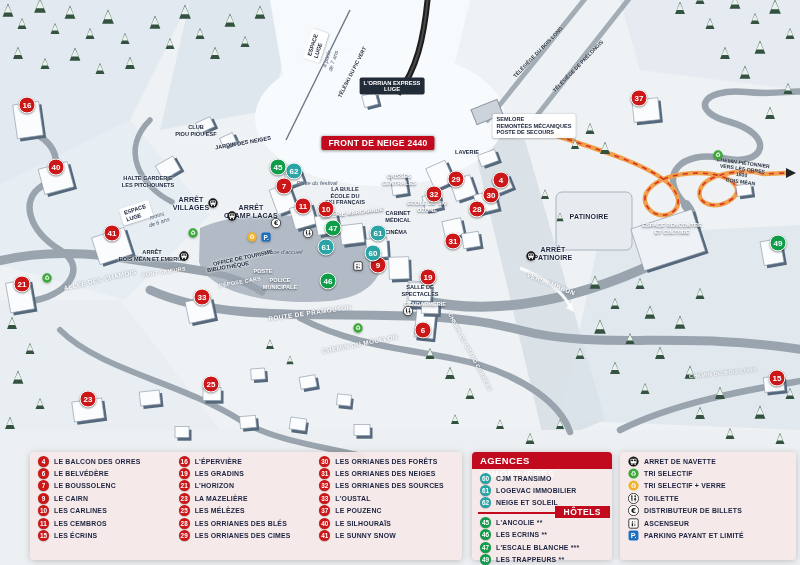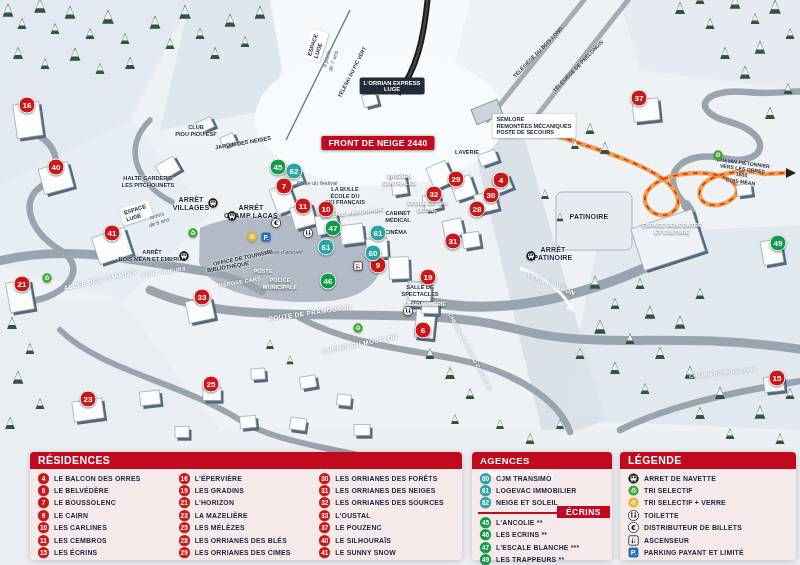--- a/index.html
+++ b/index.html
@@ -760,21 +760,20 @@
       <div class="lbl s-road-sm" style="left: 164px; top: 272px; transform: translate(-50%, -50%) rotate(-9deg);">PONT SKIEURS</div>
       <div class="lbl s-place-sm" style="left: 152px; top: 256px; transform: translate(-50%, -50%) rotate(0deg);">ARRÊT
 BOIS MÉAN ET EMBRUN</div>
       <div class="lbl s-road" style="left: 310px; top: 313px; transform: translate(-50%, -50%) rotate(-8deg);">ROUTE DE PRAMOUTON</div>
       <div class="lbl s-road" style="left: 360px; top: 344px; transform: translate(-50%, -50%) rotate(-11deg);">CHEMIN DU MOUFLON</div>
       <div class="lbl s-road-sm" style="left: 470px; top: 352px; transform: translate(-50%, -50%) rotate(62deg);">CHEMIN DU GRAND CORREAU</div>
       <div class="lbl s-road-sm" style="left: 723px; top: 373px; transform: translate(-50%, -50%) rotate(-6deg);">CHEMIN DU BOIS LONG</div>
     </div>
 
   <div class="panel" style="left:30px;top:452px;width:432px;height:108px;">
-    <div class="panel-header">RÉSIDENCES</div>
     <div class="panel-body" id="res-cols">
         <div class="res-col">
           <div class="lg-row">
             <span class="badge residence">4</span>
             <span class="lg-label">LE BALCON DES ORRES</span>
           </div>
           <div class="lg-row">
             <span class="badge residence">6</span>
             <span class="lg-label">LE BELVÉDÈRE</span>
           </div>
@@ -873,21 +872,21 @@
           <div class="lg-row">
             <span class="badge agency">61</span>
             <span class="lg-label">LOGEVAC IMMOBILIER</span>
           </div>
           <div class="lg-row">
             <span class="badge agency">62</span>
             <span class="lg-label">NEIGE ET SOLEIL</span>
           </div>
         </div>
       <div class="hotel-divider">
-        <span class="hotels-tag">ÉCRINS</span>
+        <span class="hotels-tag">HÔTELS</span>
       </div>
       <div id="hotel-list">
           <div class="lg-row">
             <span class="badge hotel">45</span>
             <span class="lg-label">L'ANCOLIE **</span>
           </div>
           <div class="lg-row">
             <span class="badge hotel">46</span>
             <span class="lg-label">LES ECRINS **</span>
           </div>
@@ -897,21 +896,20 @@
           </div>
           <div class="lg-row">
             <span class="badge hotel">49</span>
             <span class="lg-label">LES TRAPPEURS **</span>
           </div>
         </div>
     </div>
   </div>
 
   <div class="panel" style="left:620px;top:452px;width:176px;height:108px;">
-    <div class="panel-header">LÉGENDE</div>
     <div class="panel-body" id="legend-list">
         <div class="lg-row">
           <span class="lg-icon"><svg viewBox="0 0 20 20">
               <circle cx="10" cy="10" r="9.3" fill="#141414"></circle>
               <rect x="4.6" y="4.8" width="10.8" height="8.8" rx="1.6" fill="#fff"></rect>
               <rect x="5.8" y="6.4" width="3.4" height="3" fill="#141414"></rect>
               <rect x="10.8" y="6.4" width="3.4" height="3" fill="#141414"></rect>
               <circle cx="7.2" cy="15" r="1.3" fill="#fff"></circle>
               <circle cx="12.8" cy="15" r="1.3" fill="#fff"></circle>
             </svg></span>

